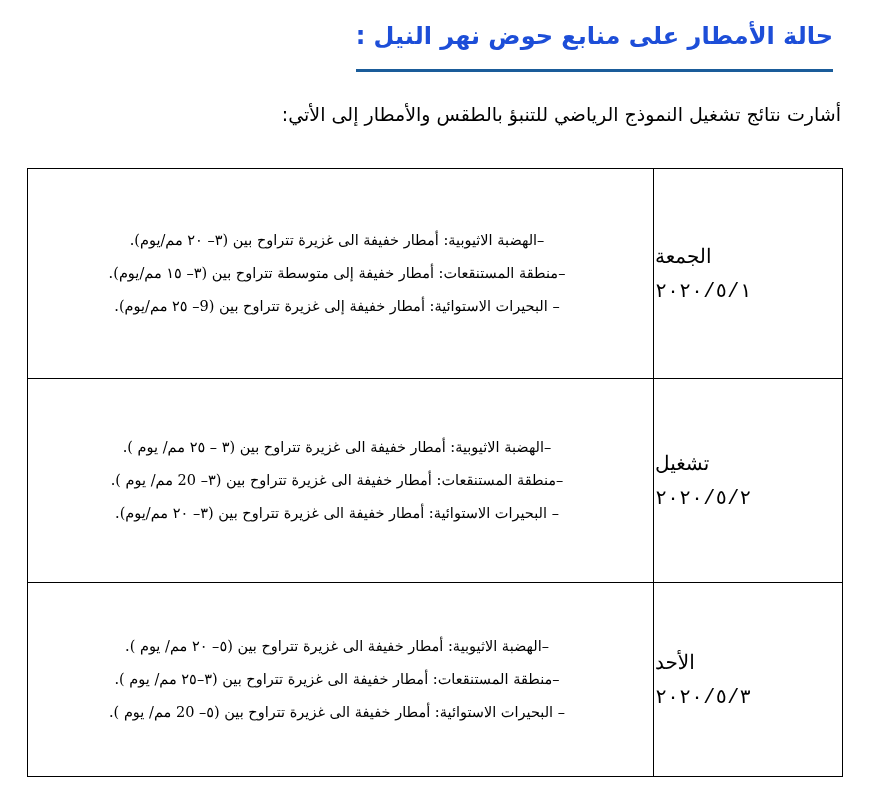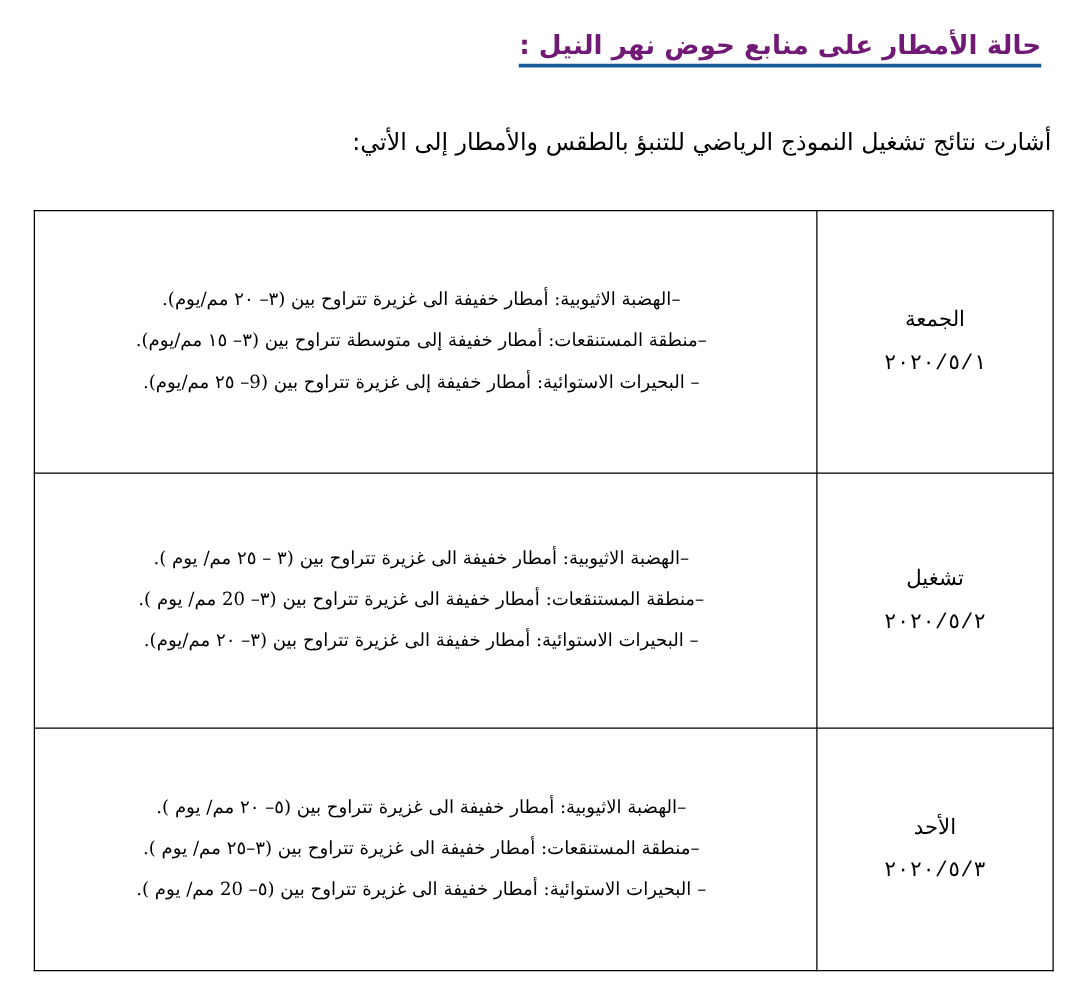--- a/index.html
+++ b/index.html
@@ -2,42 +2,42 @@
 <html><head>
   <meta charset="utf-8">
   <style>
     html, body { margin: 0; padding: 0; background: #ffffff; }
     body {
       width: 871px; height: 785px; position: relative; overflow: hidden;
       font-family: "DejaVu Sans", sans-serif; color: #000;
     }
     .title {
       position: absolute; right: 38px; top: 22px;
-      direction: rtl; font-weight: bold; font-size: 21px;
-      color: #701a75; font-family: "DejaVu Sans", sans-serif;
-      border-bottom: 3px solid #1a5c9a; padding-bottom: 1px; line-height: 28px;
+      direction: rtl; font-weight: bold; font-size: 24px;
+      color: #1d4ed8; font-family: "DejaVu Sans", sans-serif;
+      border-bottom: 3px solid #1a5c9a; padding-bottom: 19px; line-height: 28px;
       white-space: nowrap;
     }
     .intro {
       position: absolute; right: 30px; top: 88px;
       direction: rtl; font-size: 19px; line-height: 28px; white-space: nowrap;
       font-family: "DejaVu Sans", sans-serif;
       margin-top: 12px;
     }
     table.forecast {
       position: absolute; left: 27px; top: 168px;
       width: 816px; border-collapse: collapse;
       direction: rtl;
     }
     table.forecast td {
       border: 1.5px solid #000; vertical-align: middle;
     }
     td.date-cell {
-      width: 186px; text-align: center;
-      font-family: "DejaVu Serif", serif; font-size: 17px; line-height: 36px;
+      width: 186px; text-align: left;
+      font-family: "DejaVu Serif", serif; font-size: 20px; line-height: 36px;
     }
     td.text-cell {
       padding-right: 15px; padding-left: 8px;
       font-family: "DejaVu Serif", serif; font-weight: normal; font-size: 14.5px;
       line-height: 33px; white-space: nowrap; text-align: center;
     }
     .row1 td { height: 207px; }
     .row2 td { height: 201px; }
     .row3 td { height: 191px; }
     .line { display: block; }

